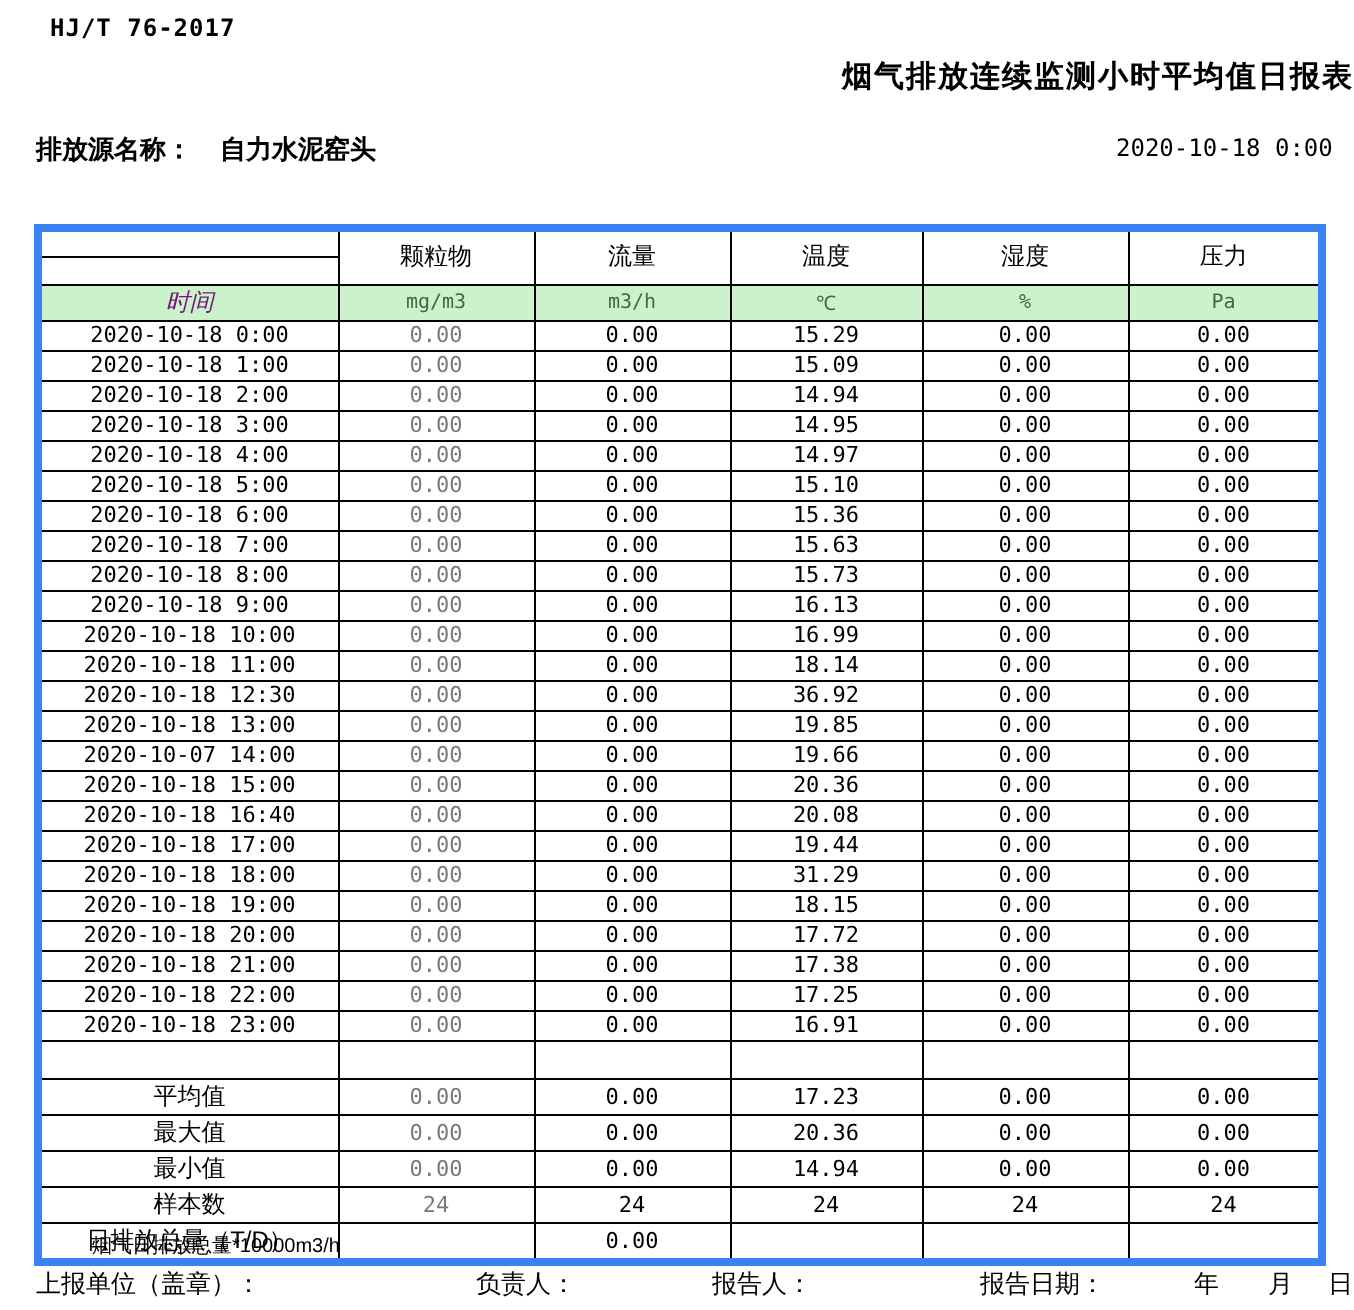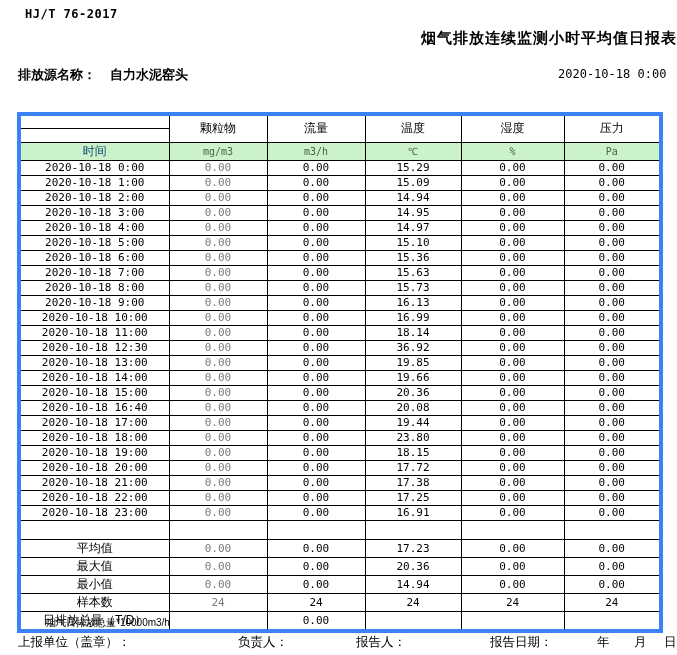--- a/index.html
+++ b/index.html
@@ -19,21 +19,21 @@
   table.report { position:absolute; top:112px; left:17px; border-collapse:collapse;
                  table-layout:fixed; border:4px solid #3b82f6; }
   table.report td, table.report th { border:1px solid #000; padding:0; text-align:center;
                  vertical-align:middle; overflow:hidden; white-space:nowrap; font-weight:normal; }
   .col-time { width:150px; } .col-pm { width:98px; } .col-flow { width:98px; }
   .col-temp { width:96px; } .col-hum { width:103px; } .col-pres { width:97px; }
 
   tr.hdr-split td { height:14px; }
   th.pollutant { font-size:12px; height:28px; }
   tr.unit-row td { height:16px; background:#CCF2CC; }
-  .time-header { font-size:12px; color:#0c4a6e; }
+  .time-header { font-size:12px; color:#701a75;font-style:italic; }
   .unit { font-family:"DejaVu Sans Mono", monospace; font-size:10px; color:#446644; }
 
   td.time-cell { font-family:"DejaVu Sans Mono", monospace; font-size:11px; height:15px; }
   td.num { font-family:"DejaVu Sans Mono", monospace; font-size:11px; height:15px; color:#000; }
   td.num.pm { color:#7a7a7a; }
   td.spacer { height:19px; }
   td.label-cell { font-size:12px; height:15px; }
 
   .note-line { position:absolute; top:616px; left:18px; font-size:10px;margin-left:28px; }
   .sign-row { position:absolute; top:634px; left:0; width:579px; height:16px; font-size:12.5px; }
@@ -191,21 +191,21 @@
         </tr>
         <tr>
           <td class="time-cell">2020-10-18 13:00</td>
           <td class="num pm">0.00</td>
           <td class="num">0.00</td>
           <td class="num">19.85</td>
           <td class="num">0.00</td>
           <td class="num">0.00</td>
         </tr>
         <tr>
-          <td class="time-cell">2020-10-18 14:00</td>
+          <td class="time-cell">2020-10-07 14:00</td>
           <td class="num pm">0.00</td>
           <td class="num">0.00</td>
           <td class="num">19.66</td>
           <td class="num">0.00</td>
           <td class="num">0.00</td>
         </tr>
         <tr>
           <td class="time-cell">2020-10-18 15:00</td>
           <td class="num pm">0.00</td>
           <td class="num">0.00</td>
@@ -226,21 +226,21 @@
           <td class="num pm">0.00</td>
           <td class="num">0.00</td>
           <td class="num">19.44</td>
           <td class="num">0.00</td>
           <td class="num">0.00</td>
         </tr>
         <tr>
           <td class="time-cell">2020-10-18 18:00</td>
           <td class="num pm">0.00</td>
           <td class="num">0.00</td>
-          <td class="num">23.80</td>
+          <td class="num">31.29</td>
           <td class="num">0.00</td>
           <td class="num">0.00</td>
         </tr>
         <tr>
           <td class="time-cell">2020-10-18 19:00</td>
           <td class="num pm">0.00</td>
           <td class="num">0.00</td>
           <td class="num">18.15</td>
           <td class="num">0.00</td>
           <td class="num">0.00</td>

